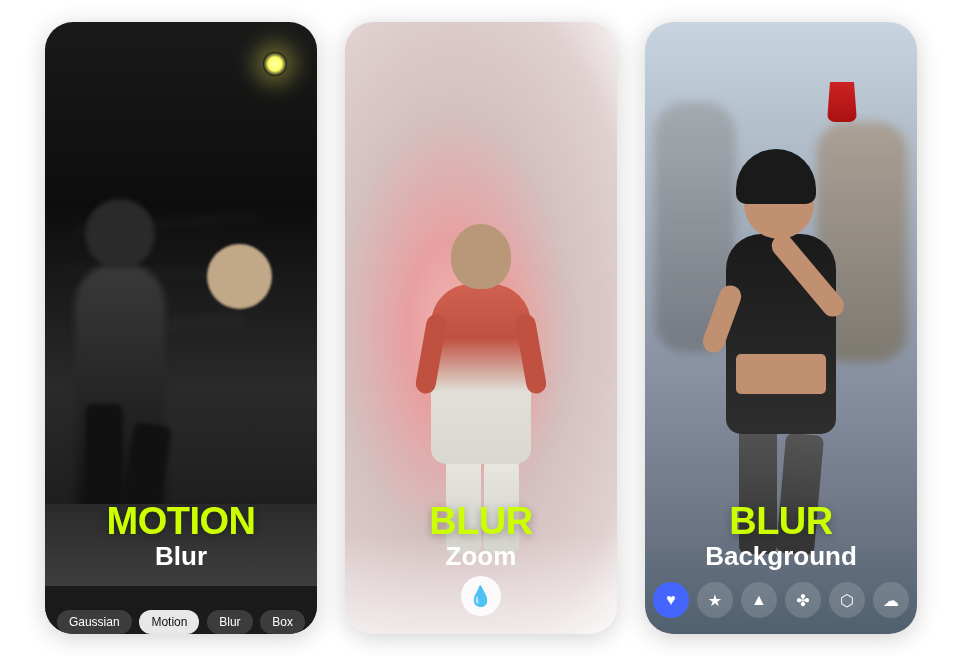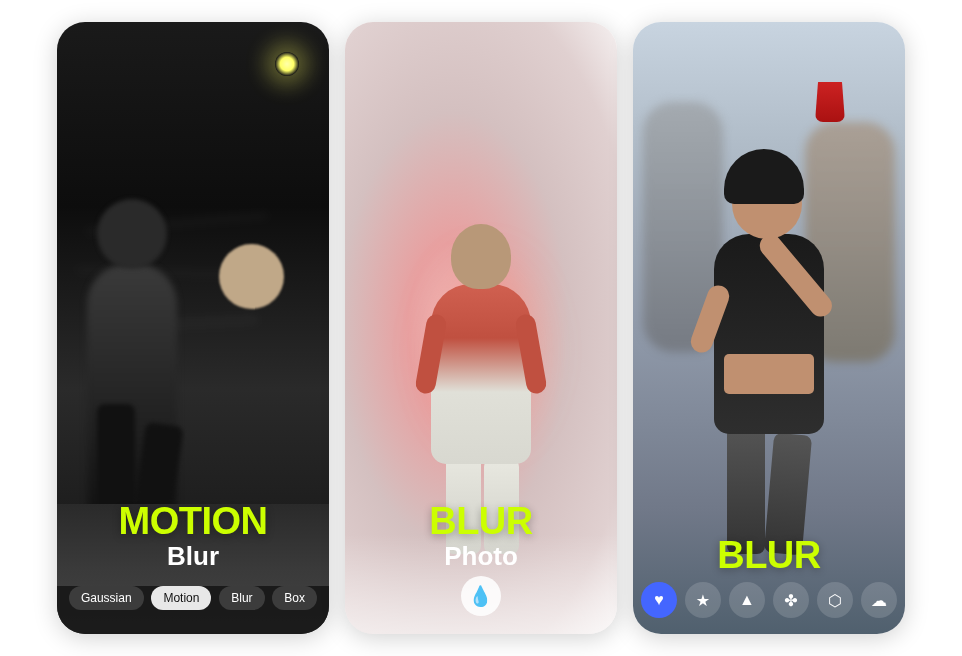--- a/index.html
+++ b/index.html
@@ -10,21 +10,21 @@
       background: #ffffff;
       display: flex;
       align-items: center;
       justify-content: center;
       font-family: -apple-system, BlinkMacSystemFont, 'Helvetica Neue', Arial, sans-serif;
       overflow: hidden;
     }
 
     .cards-container {
       display: flex;
-      gap: 16px;
+      gap: 28px;
       align-items: center;
       justify-content: center;
       padding: 20px;
     }
 
     .card {
       width: 272px;
       height: 612px;
       border-radius: 28px;
       overflow: hidden;
@@ -128,21 +128,21 @@
 
     
     .filter-bar {
       position: absolute;
       bottom: 0;
       left: 0;
       right: 0;
       height: 48px;
       background: rgba(20,20,20,0.85);
       display: flex;
-      align-items: flex-start;
+      align-items: flex-end;
       justify-content: space-around;
       padding: 0 8px;
       border-radius: 0 0 28px 28px;
     }
 
     .filter-chip {
       background: rgba(255,255,255,0.15);
       border-radius: 20px;
       padding: 5px 12px;
       font-size: 12px;
@@ -267,21 +267,21 @@
 
       <div style="position:absolute;bottom:265px;left:35px;width:60px;height:65px;background:#b89878;border-radius:50% 50% 45% 45%;"></div>
 
       <div style="position:absolute;bottom:160px;left:5px;width:20px;height:80px;background:#c05040;border-radius:10px;transform:rotate(10deg);"></div>
       <div style="position:absolute;bottom:160px;right:5px;width:20px;height:80px;background:#c05040;border-radius:10px;transform:rotate(-10deg);"></div>
     </div>
 
     <div style="position:absolute;bottom:0;left:0;right:0;height:100px;background:linear-gradient(180deg,transparent,rgba(255,255,255,0.6));"></div>
     <div class="card-labels">
       <div class="label-main">BLUR</div>
-      <div class="label-sub">Photo</div>
+      <div class="label-sub">Zoom</div>
     </div>
     <div class="bottom-icon">
       <span>💧</span>
     </div>
   </div>
 
   <div class="card">
     <div class="card3-scene card-bg"></div>
 
     <div style="position:absolute;top:80px;left:10px;width:80px;height:250px;background:linear-gradient(180deg,#909090,#606060);border-radius:30px;filter:blur(5px);opacity:0.5;"></div>
@@ -301,20 +301,21 @@
       <div style="position:absolute;bottom:240px;right:10px;width:22px;height:100px;background:#c09070;border-radius:11px;transform:rotate(-40deg);transform-origin:bottom center;"></div>
 
       <div style="position:absolute;bottom:200px;left:10px;width:22px;height:70px;background:#c09070;border-radius:11px;transform:rotate(20deg);"></div>
 
       <div style="position:absolute;bottom:315px;left:43px;width:70px;height:70px;background:#c09070;border-radius:50%;"></div>
 
       <div style="position:absolute;bottom:350px;left:35px;width:80px;height:55px;background:#1a1a1a;border-radius:40px 40px 10px 10px;"></div>
     </div>
     <div class="card-labels">
       <div class="label-main">BLUR</div>
+      <div class="label-sub">Background</div>
     </div>
 
     <div class="bottom-icons">
       <div class="bottom-icon-circle icon-heart">♥</div>
       <div class="bottom-icon-circle icon-star">★</div>
       <div class="bottom-icon-circle icon-tri">▲</div>
       <div class="bottom-icon-circle icon-game">✤</div>
       <div class="bottom-icon-circle icon-cam">⬡</div>
       <div class="bottom-icon-circle icon-cloud">☁</div>
     </div>

